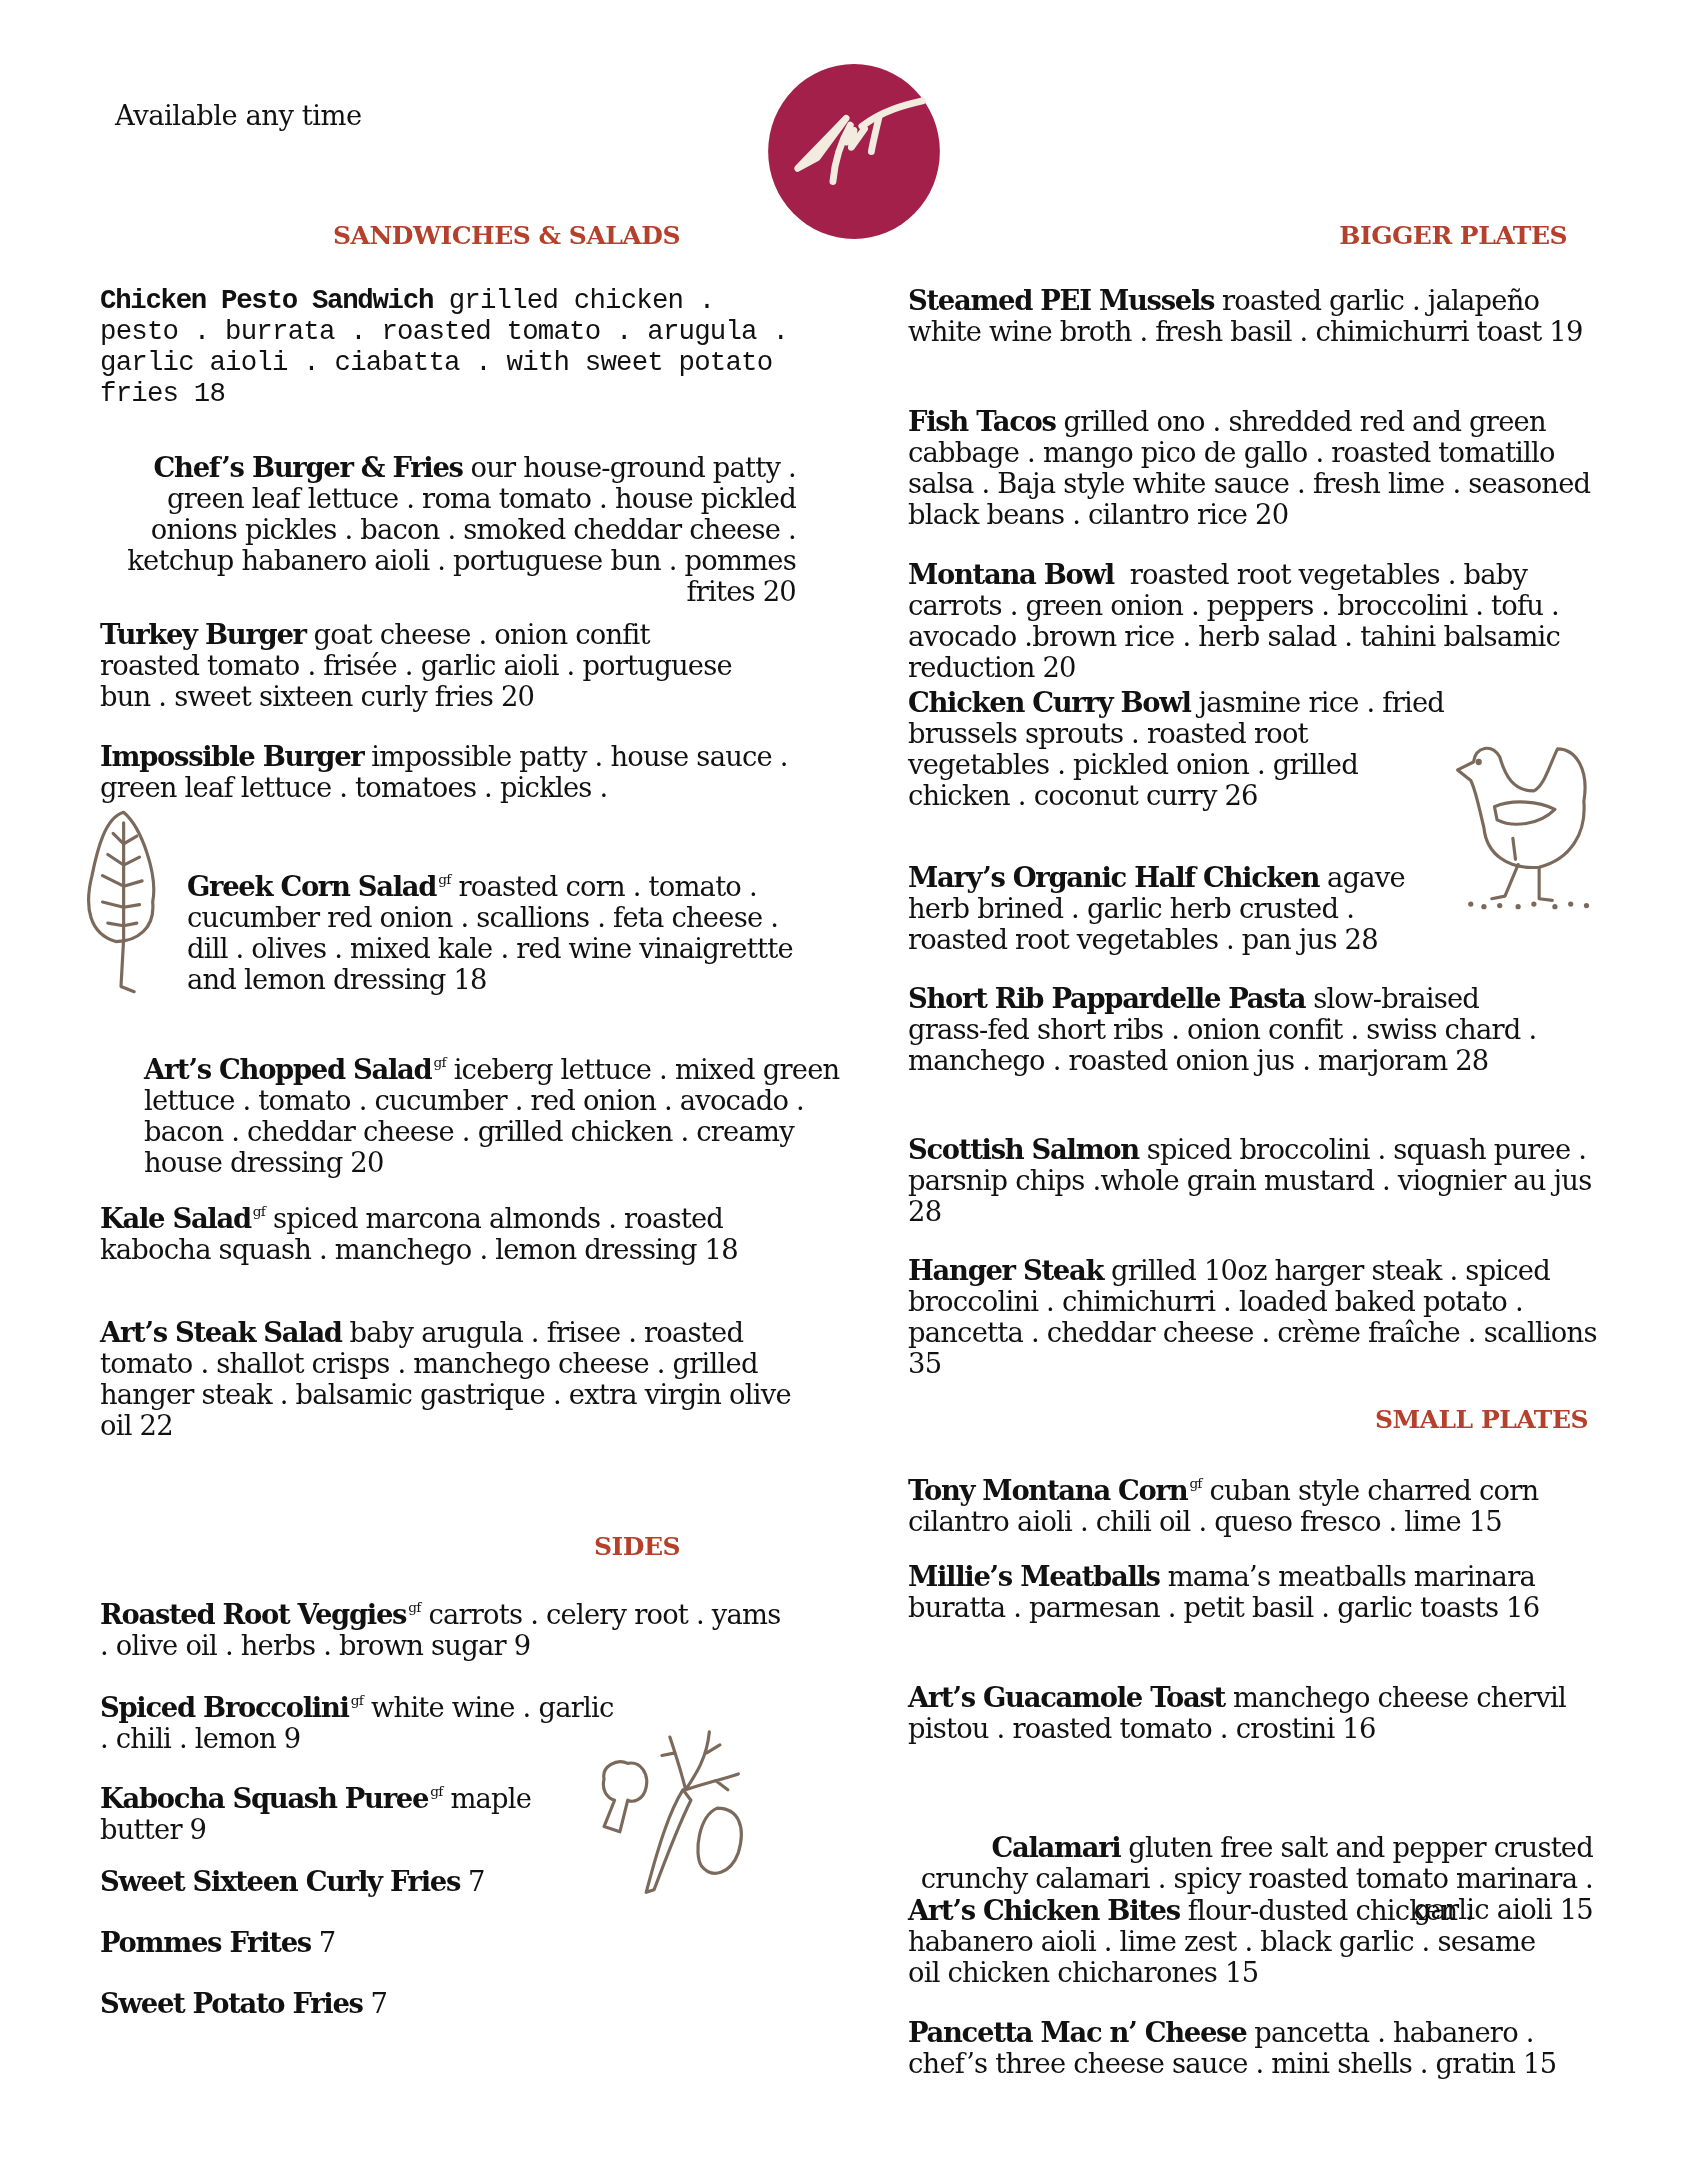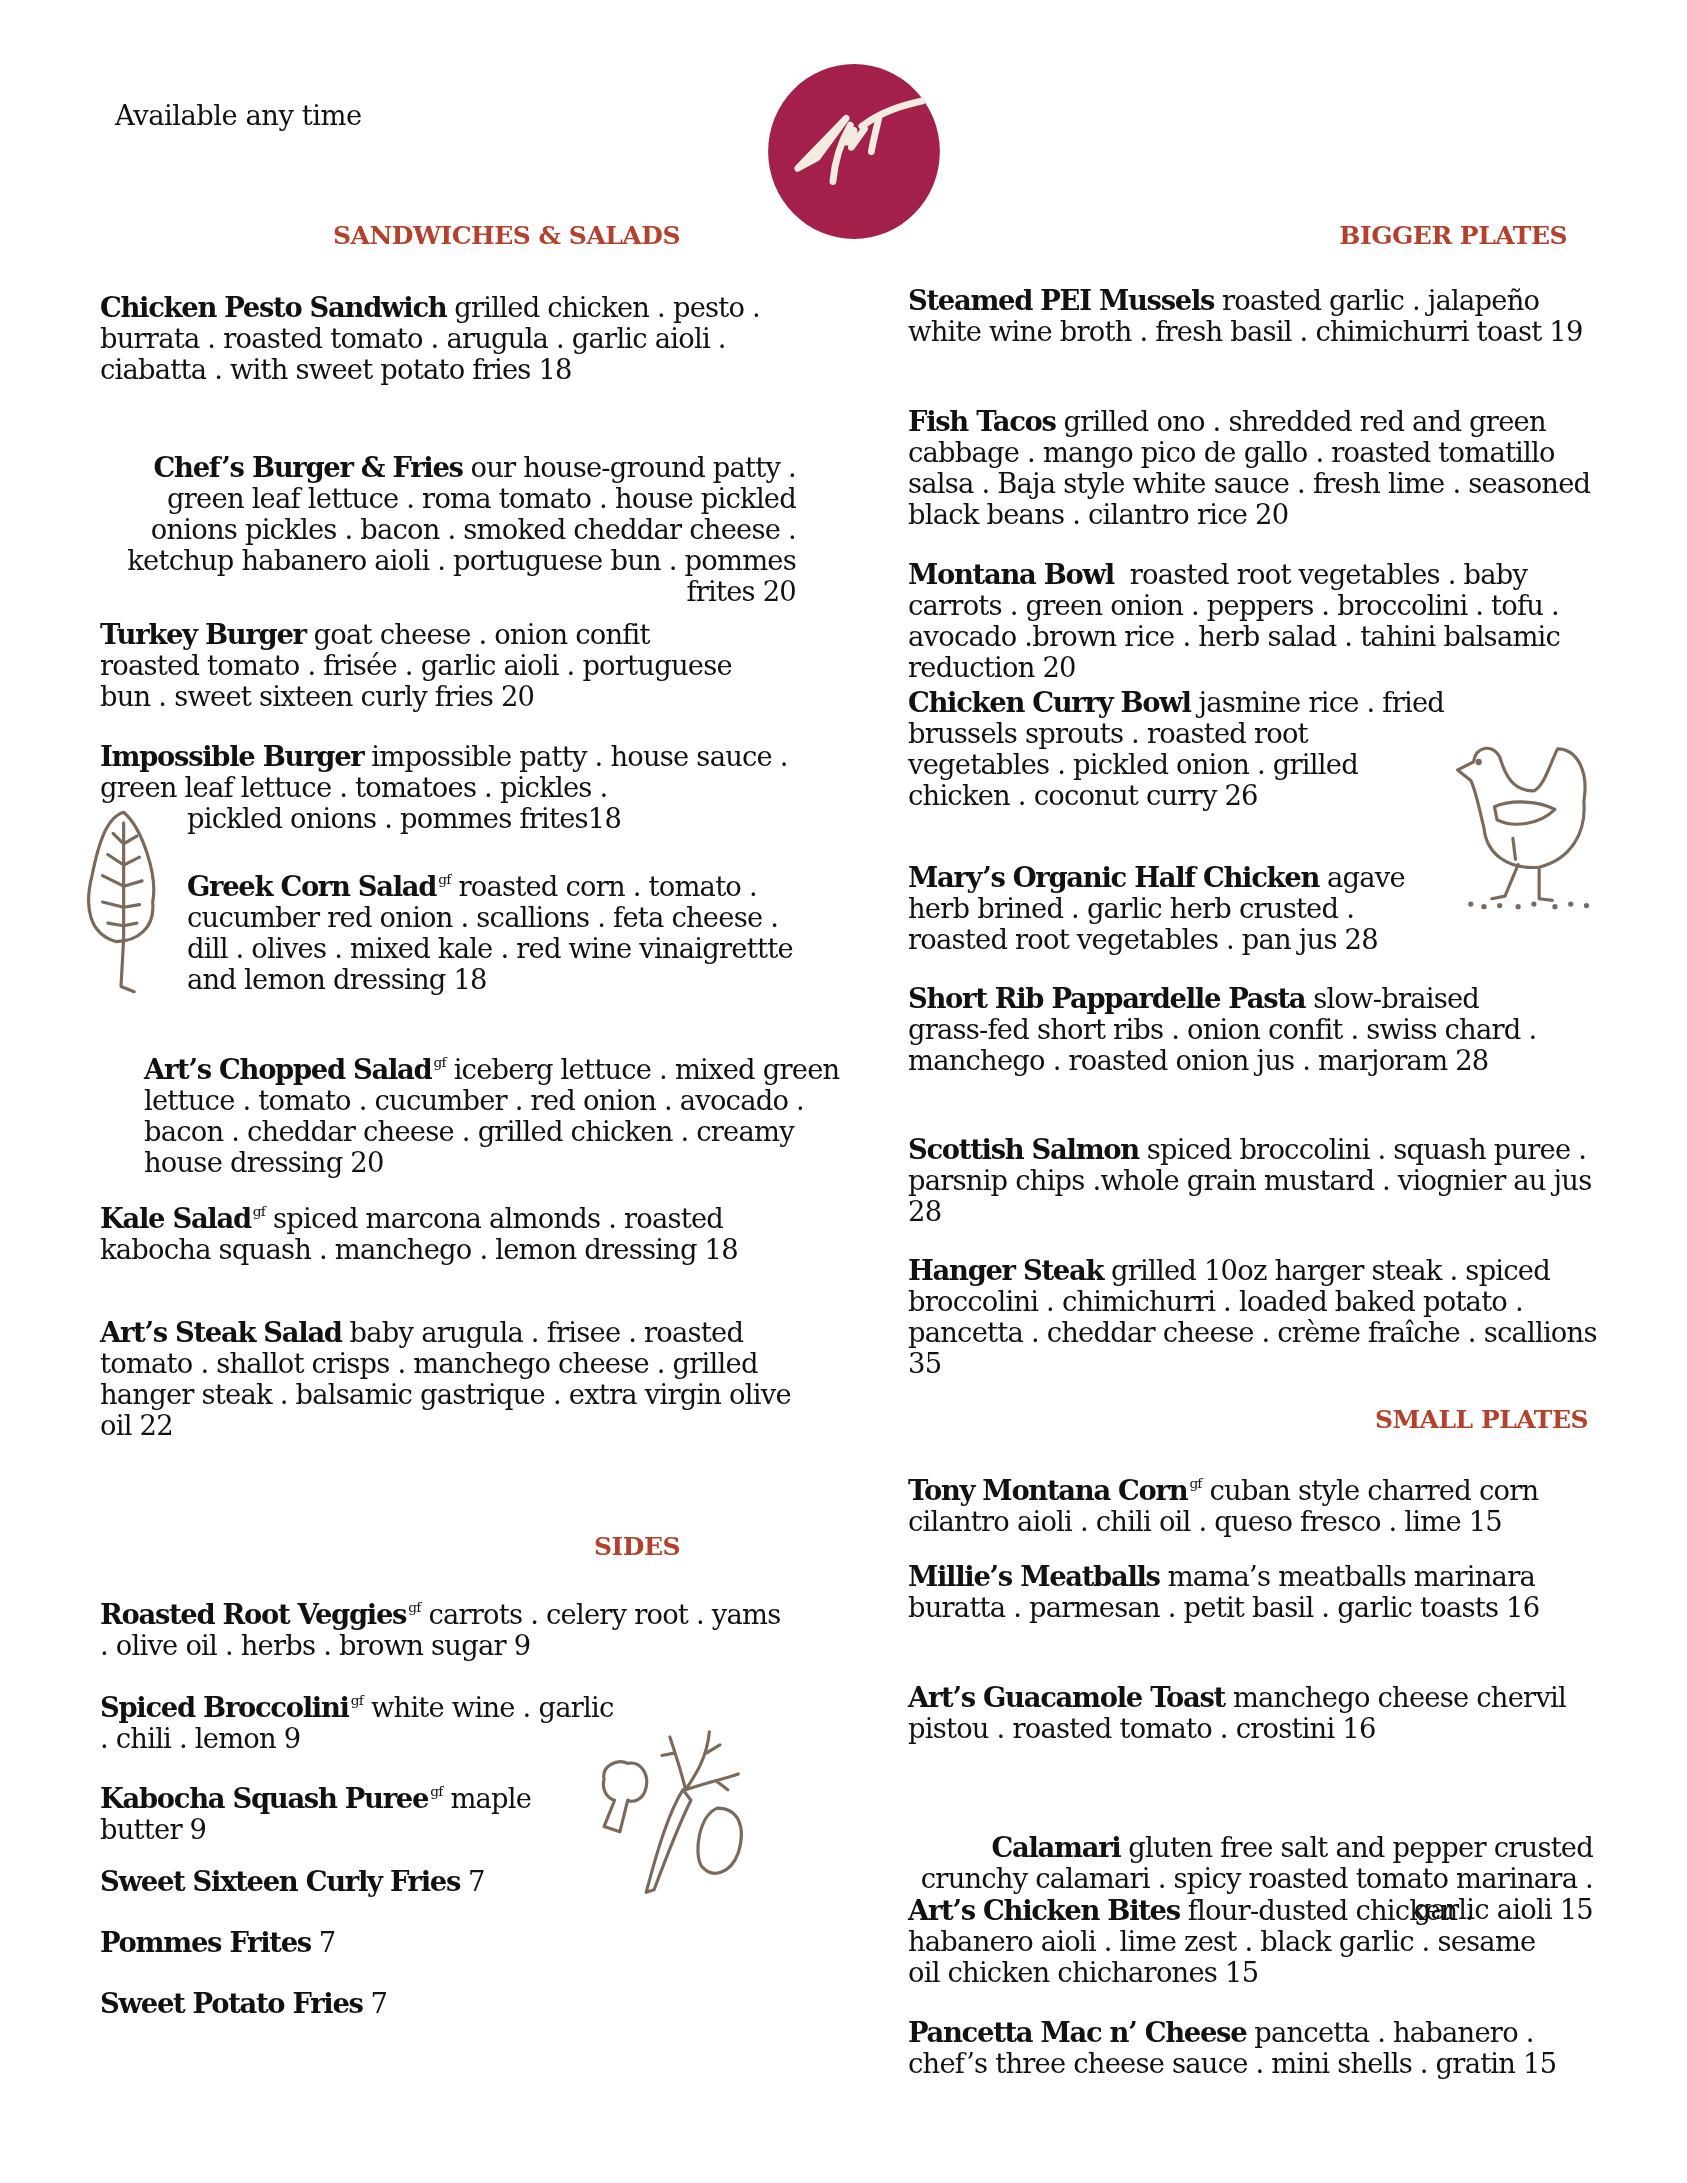--- a/index.html
+++ b/index.html
@@ -33,36 +33,35 @@
       <path d="M150 150 L165 128 L160 160 L185 125"></path>
       <path d="M180 120 C220 90 260 80 295 72"></path>
       <path d="M212 105 C205 135 200 155 198 168"></path>
     </g>
   </svg>
 </div>
 
 <div class="col col-left">
   <h2 class="section-title abs" style="top:221px;width:580px;">SANDWICHES  &amp; SALADS</h2>
 
-  <p class="item abs" style="top:292px;width:696px;">
+  <p class="item abs" style="top:285px;width:696px;font-family:Liberation Mono, monospace;">
     <span class="name">Chicken Pesto Sandwich</span>
     <span>grilled chicken . pesto . burrata . roasted tomato . arugula . garlic aioli . ciabatta . with sweet potato fries 18</span>
   </p>
   <p class="item abs" style="top:452px;width:696px;text-align:right;">
     <span class="name">Chef’s Burger &amp; Fries</span>
     <span>our house-ground patty . green leaf lettuce . roma tomato . house pickled onions  pickles . bacon . smoked cheddar cheese . ketchup  habanero aioli . portuguese bun . pommes frites 20</span>
   </p>
   <p class="item abs" style="top:619px;width:633px;">
     <span class="name">Turkey Burger</span>
     <span>goat cheese . onion confit roasted tomato . frisée . garlic aioli . portuguese bun . sweet sixteen curly fries 20</span>
   </p>
   <p class="item abs" style="top:741px;width:696px;">
     <span class="name">Impossible Burger</span>
     <span>impossible patty . house sauce . green leaf lettuce . tomatoes . pickles .</span><br>
-    <span class="indent">pickled onions . pommes frites18</span>
   </p>
   <p class="item abs" style="top:864px;left:87px;width:606px;">
     <span class="name">Greek Corn Salad</span><sup>gf</sup>
     <span>roasted corn . tomato . cucumber  red onion . scallions . feta cheese . dill . olives . mixed kale . red wine vinaigrettte and lemon dressing 18</span>
   </p>
   <p class="item abs" style="top:1047px;width:696px;margin-left:44px;">
     <span class="name">Art’s Chopped Salad</span><sup>gf</sup>
     <span>iceberg lettuce . mixed green lettuce . tomato . cucumber . red onion . avocado . bacon . cheddar cheese . grilled chicken . creamy house dressing  20</span>
   </p>
   <p class="item abs" style="top:1196px;width:696px;">

